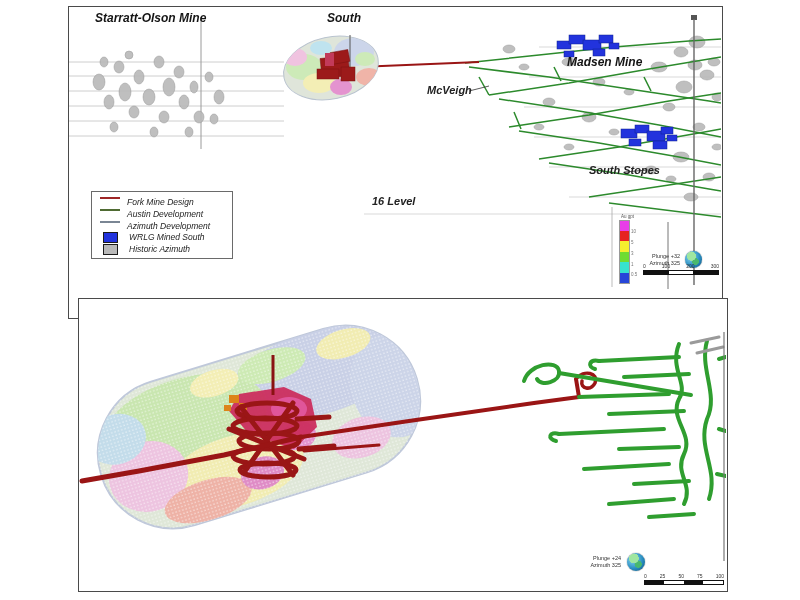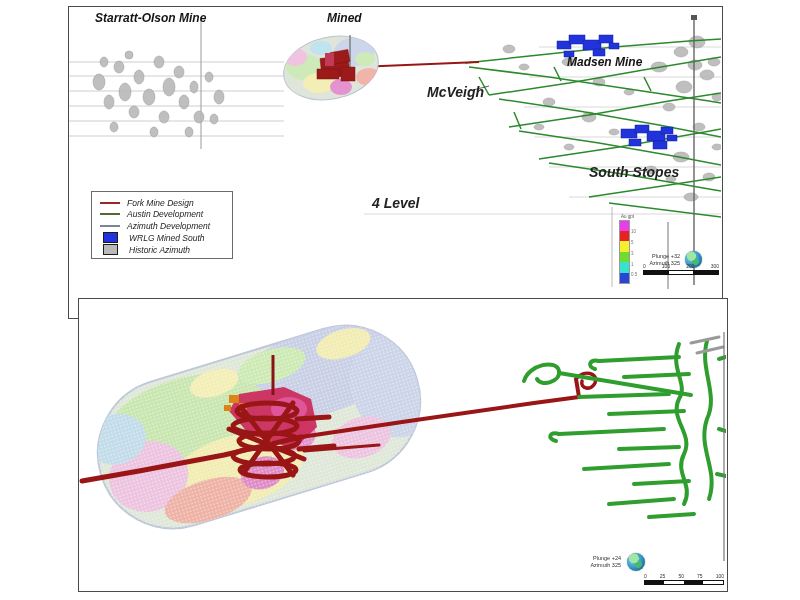--- a/index.html
+++ b/index.html
@@ -1,25 +1,25 @@
 <!DOCTYPE html>
 <html><head>
 <meta charset="utf-8">
 <style>
   html,body{margin:0;padding:0;background:#ffffff;}
   body{width:800px;height:600px;position:relative;font-family:"Liberation Sans",sans-serif;overflow:hidden;}
   .panel{position:absolute;background:#fff;border:1.5px solid #4a4a4a;box-sizing:border-box;}
   #top-panel{left:68px;top:6px;width:655px;height:313px;}
   #bottom-panel{left:78px;top:298px;width:650px;height:294px;}
   .ttl{position:absolute;font-weight:bold;font-style:italic;color:#141414;font-size:12px;white-space:nowrap;}
-  .lbl{position:absolute;font-weight:bold;font-style:italic;color:#222;font-size:14px;white-space:nowrap;}
+  .lbl{position:absolute;font-weight:bold;font-style:italic;color:#222;font-size:11px;white-space:nowrap;}
   svg{position:absolute;left:0;top:0;}
   
   #legend{position:absolute;left:22px;top:184px;width:142px;height:68px;border:1.5px solid #6a6a6a;background:#fff;padding:5px 6px 3px 8px;box-sizing:border-box;display:flex;flex-direction:column;justify-content:space-between;}
-  .lg-item{display:flex;align-items:center;height:11px;}
+  .lg-item{display:flex;height:11px;}
   .lg-sw{width:20px;margin-right:7px;flex:none;display:inline-block;}
   .sw-line{height:0;border-top:2px solid #000;}
   .sw-sq{width:13px;height:9px;border:1px solid #1b1b1b;margin-left:3px;margin-right:11px;}
   .c-forkline{border-top-color:#9e2626;}
   .c-devline{border-top-color:#4f6b33;}
   .c-histline{border-top-color:#7a8694;}
   .c-blue{background:#2233dd;}
   .c-gray{background:#b9b9b9;}
   .lg-txt{font-style:italic;font-size:8.5px;color:#1d1d1d;white-space:nowrap;}
   
@@ -187,25 +187,25 @@
     <rect x="622" y="8" width="6" height="5" fill="#555"></rect>
     <line x1="625" y1="12" x2="625" y2="278" stroke="#666" stroke-width="1.4"></line>
     <line x1="599" y1="215" x2="599" y2="282" stroke="#777" stroke-width="1"></line>
     <line x1="543" y1="200" x2="543" y2="280" stroke="#aaa" stroke-width="0.8"></line>
 
     <line x1="400" y1="84" x2="420" y2="79" stroke="#333" stroke-width="0.8"></line>
     <line x1="556" y1="165" x2="578" y2="163" stroke="#333" stroke-width="0.8"></line>
   </svg>
 
   <span class="ttl" style="left:26px;top:4px;">Starratt-Olson Mine</span>
-  <span class="ttl" style="left:258px;top:4px;">Mined</span>
+  <span class="ttl" style="left:258px;top:4px;">South</span>
   <span class="ttl" style="left:498px;top:4px;margin-top:44px;">Madsen Mine</span>
   <span class="lbl" style="left:358px;top:77px;">McVeigh</span>
   <span class="lbl" style="left:520px;top:157px;">South Stopes</span>
-  <span class="lbl" style="left:303px;top:188px;">4 Level</span>
+  <span class="lbl" style="left:303px;top:188px;">16 Level</span>
 
   <div id="legend">
     <div class="lg-item">
       <span class="lg-sw sw-line c-forkline"></span>
       <span class="lg-txt">Fork Mine Design</span>
     </div>
     <div class="lg-item">
       <span class="lg-sw sw-line c-devline"></span>
       <span class="lg-txt">Austin Development</span>
     </div>

